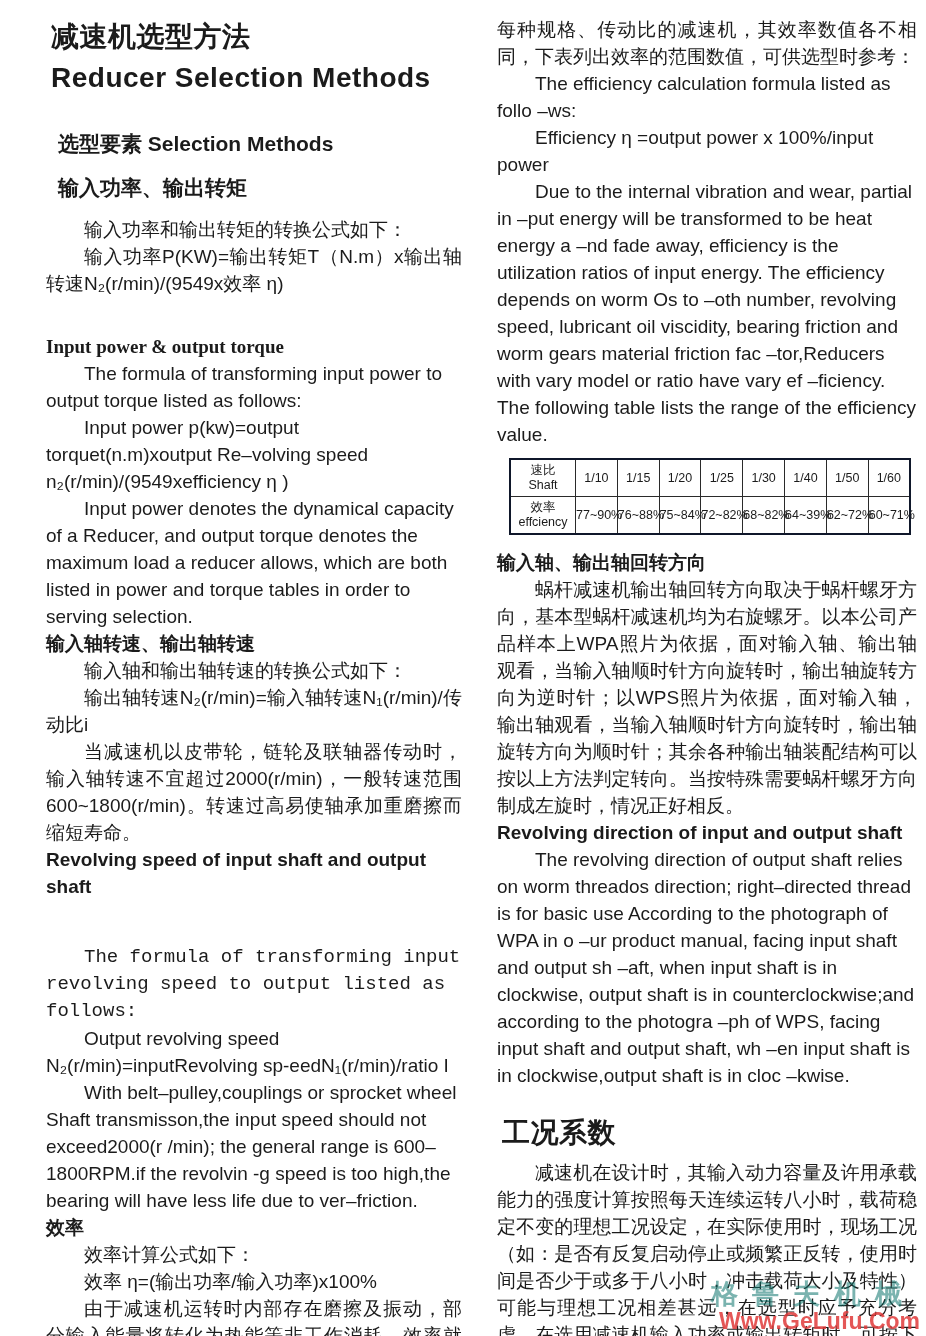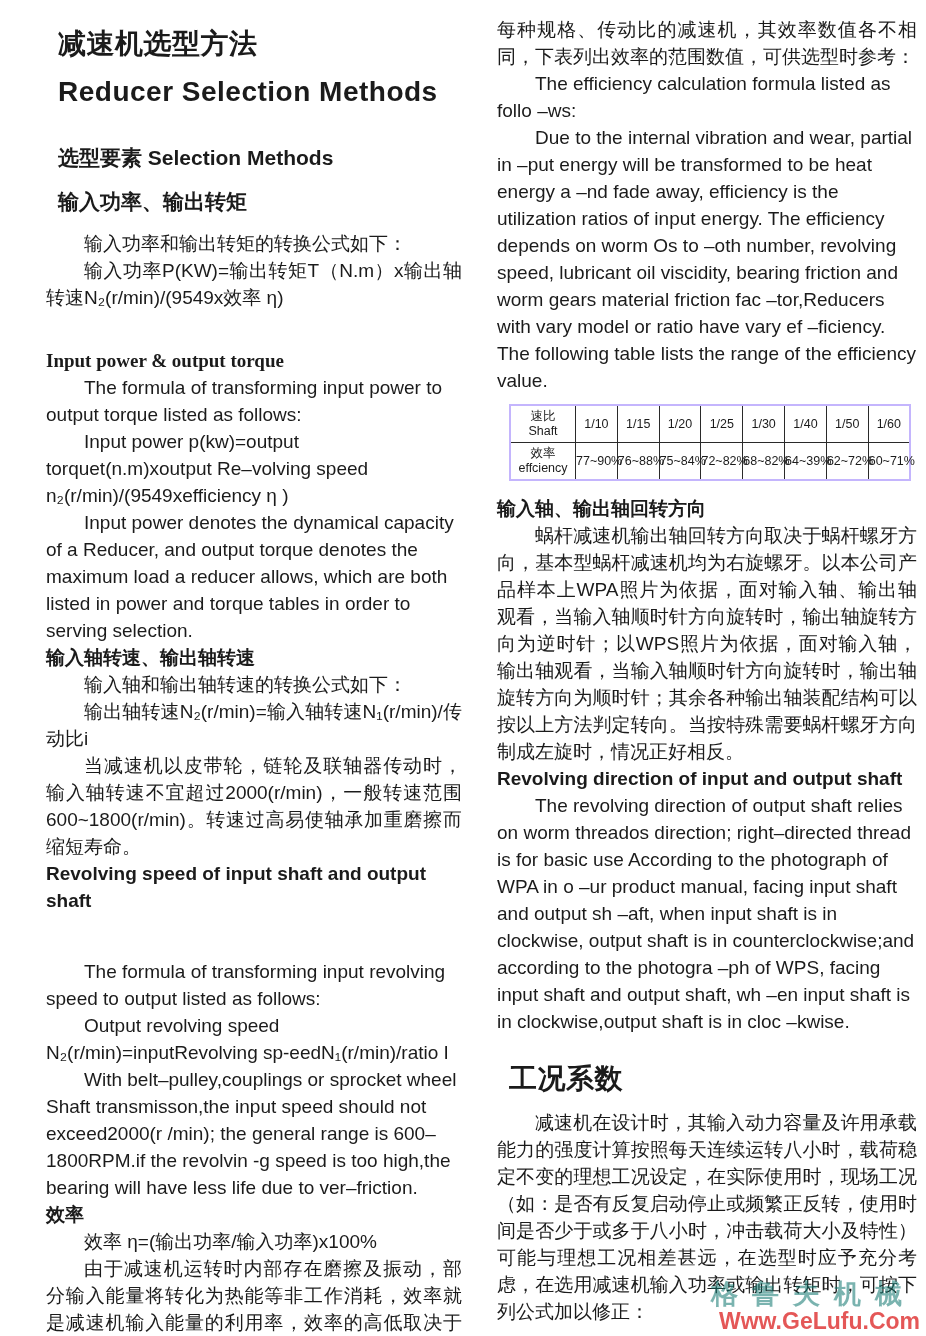--- a/index.html
+++ b/index.html
@@ -24,21 +24,21 @@
     position: absolute;
     top: 0;
   }
   .col-left  { left: 46px;  width: 416px; padding-top: 14px; }
   .col-right { left: 497px; width: 420px; padding-top: 16px; }
 
   .h1 {
     font-size: 28px;
     font-weight: 700;
     line-height: 36px;
-    margin: 12px;
+    margin: 5px;
     letter-spacing: 0.5px;
   }
   .h2 {
     font-size: 21px;
     font-weight: 700;
     line-height: 32px;
     margin: 12px;
   }
   .h3 {
     font-size: 19px;
@@ -48,29 +48,29 @@
   }
   p {
     font-size: 19px;
     line-height: 27px;
     margin: 0;
   }
   .zh { text-align: justify; }
   .indent { text-indent: 2em; }
   .mt-title { margin-top: 32px; }
   .mt-section { margin-top: 36px; font-family: Liberation Serif, serif; }
-  .mt-block { margin-top: 44px; }
+  .mt-block { margin-top: 44px; font-family: Liberation Mono, monospace; }
   .mt-heading { margin-top: 26px; }
 
   table.eff {
     border-collapse: collapse;
     margin: 10px 0 10px 12px;
     width: 402px;
     table-layout: fixed;
-    border: 2px solid #c4b5fd;
+    border: 2px solid #0f172a;
   }
   table.eff td {
     border: 1px solid #2a2a2a;
     text-align: center;
     vertical-align: middle;
     font-size: 12.5px;
     line-height: 15px;
     padding: 3px 0;
     height: 26px;
   }
@@ -125,27 +125,29 @@
     <p class="zh indent">输入轴和输出轴转速的转换公式如下：</p>
     <p class="zh indent">输出轴转速N₂(r/min)=输入轴转速N₁(r/min)/传动比i</p>
     <p class="zh indent">当减速机以皮带轮，链轮及联轴器传动时，输入轴转速不宜超过2000(r/min)，一般转速范围600~1800(r/min)。转速过高易使轴承加重磨擦而缩短寿命。</p>
 
     <div class="h3">Revolving speed of input shaft and output shaft</div>
     <p class="indent mt-block">The formula of transforming input revolving speed to output listed as follows:</p>
     <p class="indent">Output revolving speed N₂(r/min)=inputRevolving sp-eedN₁(r/min)/ratio I</p>
     <p class="indent">With belt–pulley,couplings or sprocket wheel Shaft transmisson,the input speed  should  not  exceed2000(r /min); the general range is 600–1800RPM.if the revolvin -g speed is too high,the bearing will have less life due to ver–friction.</p>
 
     <div class="h3">效率</div>
+    <p class="zh indent">效率计算公式如下：</p>
     <p class="zh indent">效率 η=(输出功率/输入功率)x100%</p>
     <p class="zh indent">由于减速机运转时内部存在磨擦及振动，部分输入能量将转化为热能等非工作消耗，效率就是减速机输入能量的利用率，效率的高低取决于蜗杆头数、蜗杆转速、润滑油粘度、轴承磨擦阴力及蜗轮副材质的磨擦系数等。</p>
   </div>
 
   <div class="col col-right">
     <p class="zh">每种规格、传动比的减速机，其效率数值各不相同，下表列出效率的范围数值，可供选型时参考：</p>
     <p class="indent">The efficiency calculation formula listed as follo –ws:</p>
+    <p class="indent">Efficiency  η =output power x 100%/input power</p>
     <p class="indent">Due to the internal vibration and wear, partial in –put energy will be transformed to be heat energy a –nd fade away, efficiency is the utilization ratios of input energy. The efficiency depends on worm Os to –oth number, revolving speed, lubricant oil viscidity,  bearing friction and worm gears material friction fac –tor,Reducers with vary model or ratio have vary ef –ficiency. The following table lists the range of the efficiency value.</p>
 
     <table class="eff">
       <tbody>
           <tr>
         <td class="lbl">
           <span class="two-line">速比</span>
           <span class="two-line">Shaft</span>
         </td>
         <td>1/10</td>

